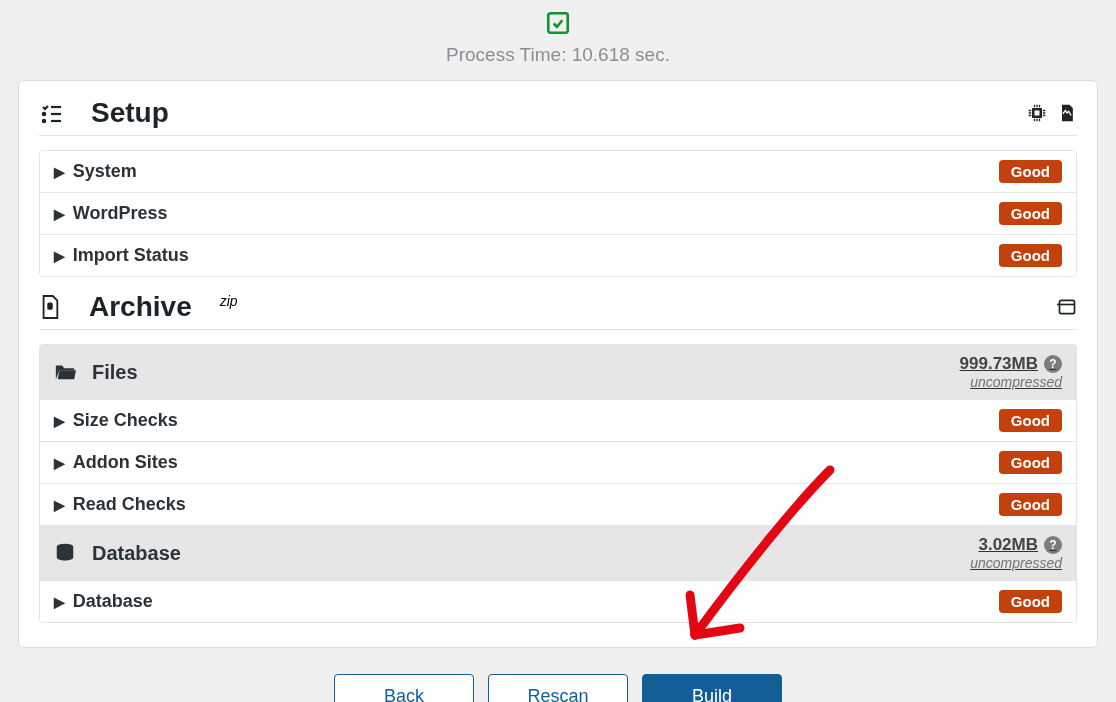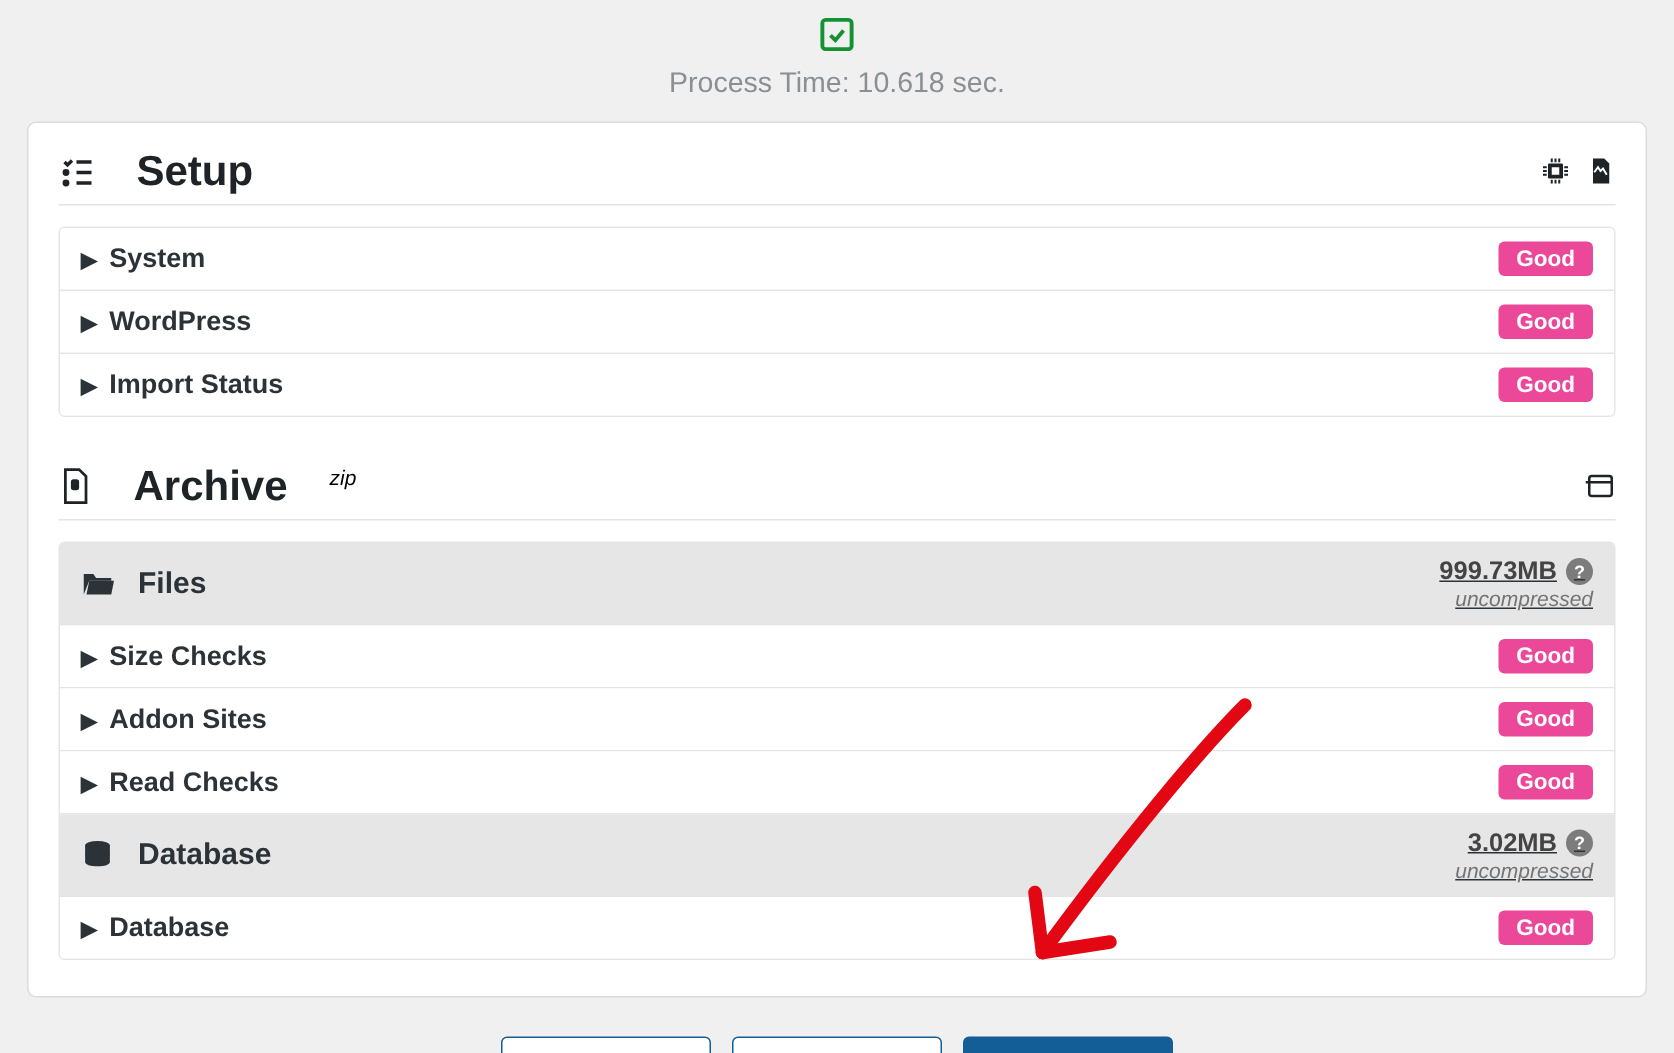--- a/index.html
+++ b/index.html
@@ -82,29 +82,29 @@
   .row:last-child { border-bottom: none; }
   .row.sub { background: #e6e6e6; cursor: default; }
   .row.sub .left { font-size: 20px; font-weight: 700; gap: 16px; }
   .row .left { display: flex; align-items: center; gap: 8px; }
   .row .caret { font-size: 14px; color: #2c3338; }
   .row .right { display:flex; flex-direction: column; align-items: flex-end; text-decoration: underline; }
   .row .size-line { display:flex; align-items:center; gap:6px; font-size:17px; font-weight:700; color:#444; }
   .row .size-line .q { width:18px;height:18px;border-radius:50%;background:#7c7c7c;color:#fff;display:inline-flex;align-items:center;justify-content:center;font-size:12px;font-weight:700;}
   .row .uncompressed { font-size:14px; font-style: italic; font-weight:400; color:#737373; }
   .badge-good {
-    background: #ec4899;
+    background: #c2410c;
     color: #fff;
     font-weight: 700;
     font-size: 15px;
     padding: 3px 12px;
     border-radius: 4px;
   }
 
-  .section-archive { margin-top: 30px; }
+  .section-archive { margin-top: 14px; }
 
   .button-bar {
     display: flex;
     justify-content: center;
     gap: 14px;
     margin-top: 26px;
   }
   .btn {
     min-width: 140px;
     height: 44px;

